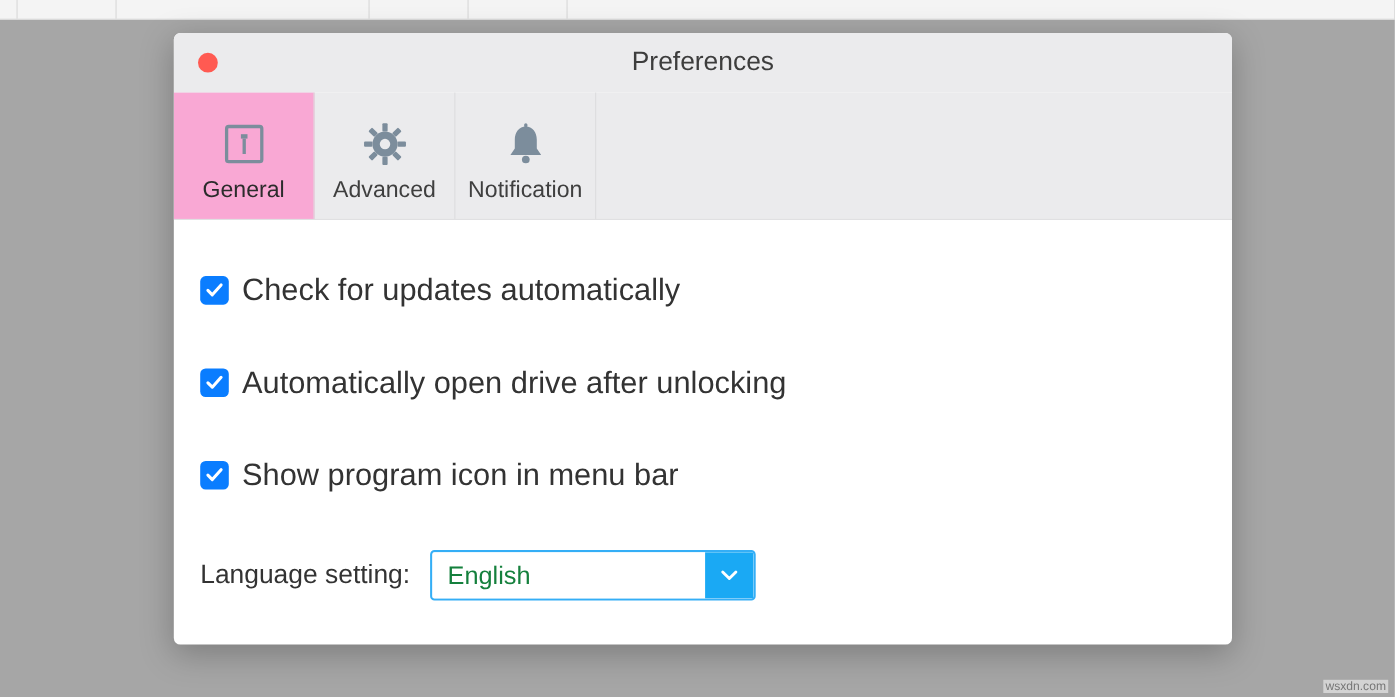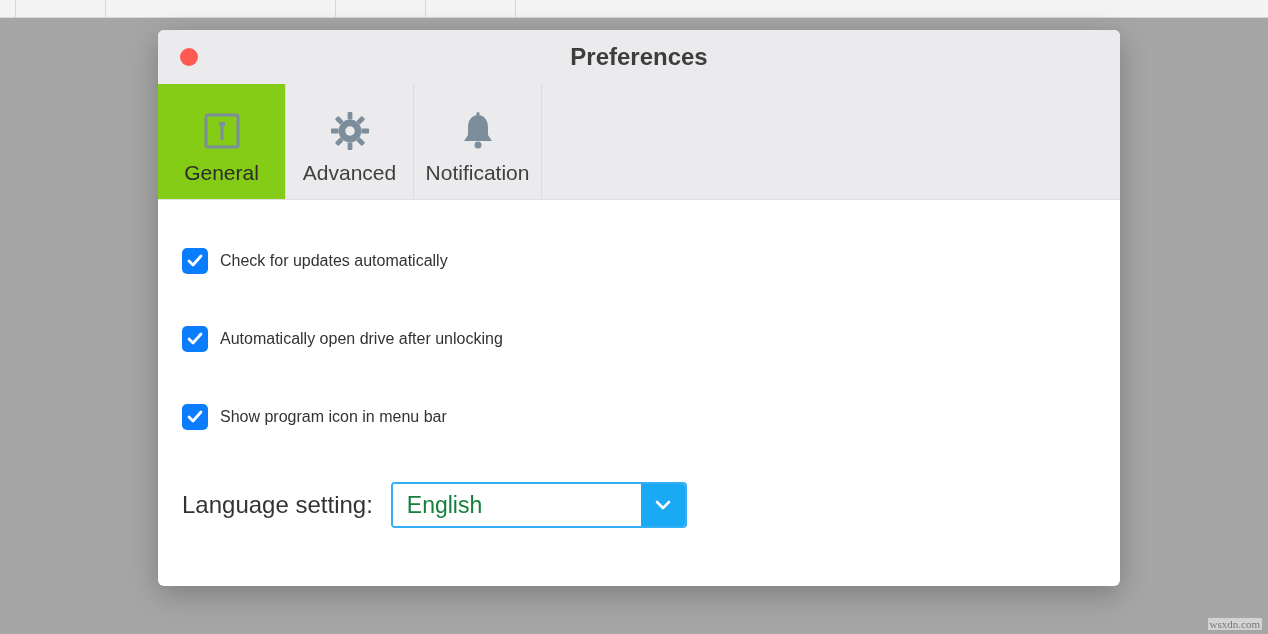--- a/index.html
+++ b/index.html
@@ -47,41 +47,41 @@
       left: 22px;
       top: 18px;
       width: 18px;
       height: 18px;
       border-radius: 50%;
       background: #ff5a52;
     }
     .title-text {
       font-size: 24px;
       color: #3d3d3d;
-      font-weight: 700;
+      font-weight: 400;
     }
     .tab-bar {
       height: 116px;
       background: #ebebed;
       display: flex;
       border-bottom: 1px solid #e0e0e2;
     }
     .tab {
       width: 128px;
       display: flex;
       flex-direction: column;
       align-items: center;
       justify-content: flex-end;
       gap: 10px;
       padding-bottom: 14px;
       border-right: 1px solid #ddddde;
       cursor: default;
     }
     .tab.active {
-      background: #84cc16;
+      background: #f9a8d4;
     }
     .tab-label {
       font-size: 21px;
       color: #3f3f3f;
     }
     .tab.active .tab-label {
       color: #2c2c2c;
     }
     .icon-slot {
       width: 40px;
@@ -103,21 +103,21 @@
       width: 26px;
       height: 26px;
       border-radius: 5px;
       background: #0a7dff;
       display: flex;
       align-items: center;
       justify-content: center;
       flex-shrink: 0;
     }
     .row-label {
-      font-size: 16px;
+      font-size: 28px;
       color: #333;
     }
     .lang-row {
       display: flex;
       align-items: center;
       gap: 18px;
       margin-top: 10px;
     }
     .lang-label {
       font-size: 24px;
@@ -146,21 +146,21 @@
       display: flex;
       align-items: center;
       justify-content: center;
     }
     .watermark {
       position: absolute;
       right: 6px;
       bottom: 4px;
       font-size: 11px;
       color: #777;
-      font-family: Liberation Serif, serif;
+      font-family: Liberation Sans, sans-serif;
       background: rgba(255,255,255,0.5);
       padding: 0 2px;
     }
   </style>
 </head>
 <body>
 
 <div class="top-bar">
   <div class="top-seg" style="left:0;width:16px;"></div>
   <div class="top-seg" style="left:16px;width:90px;"></div>

